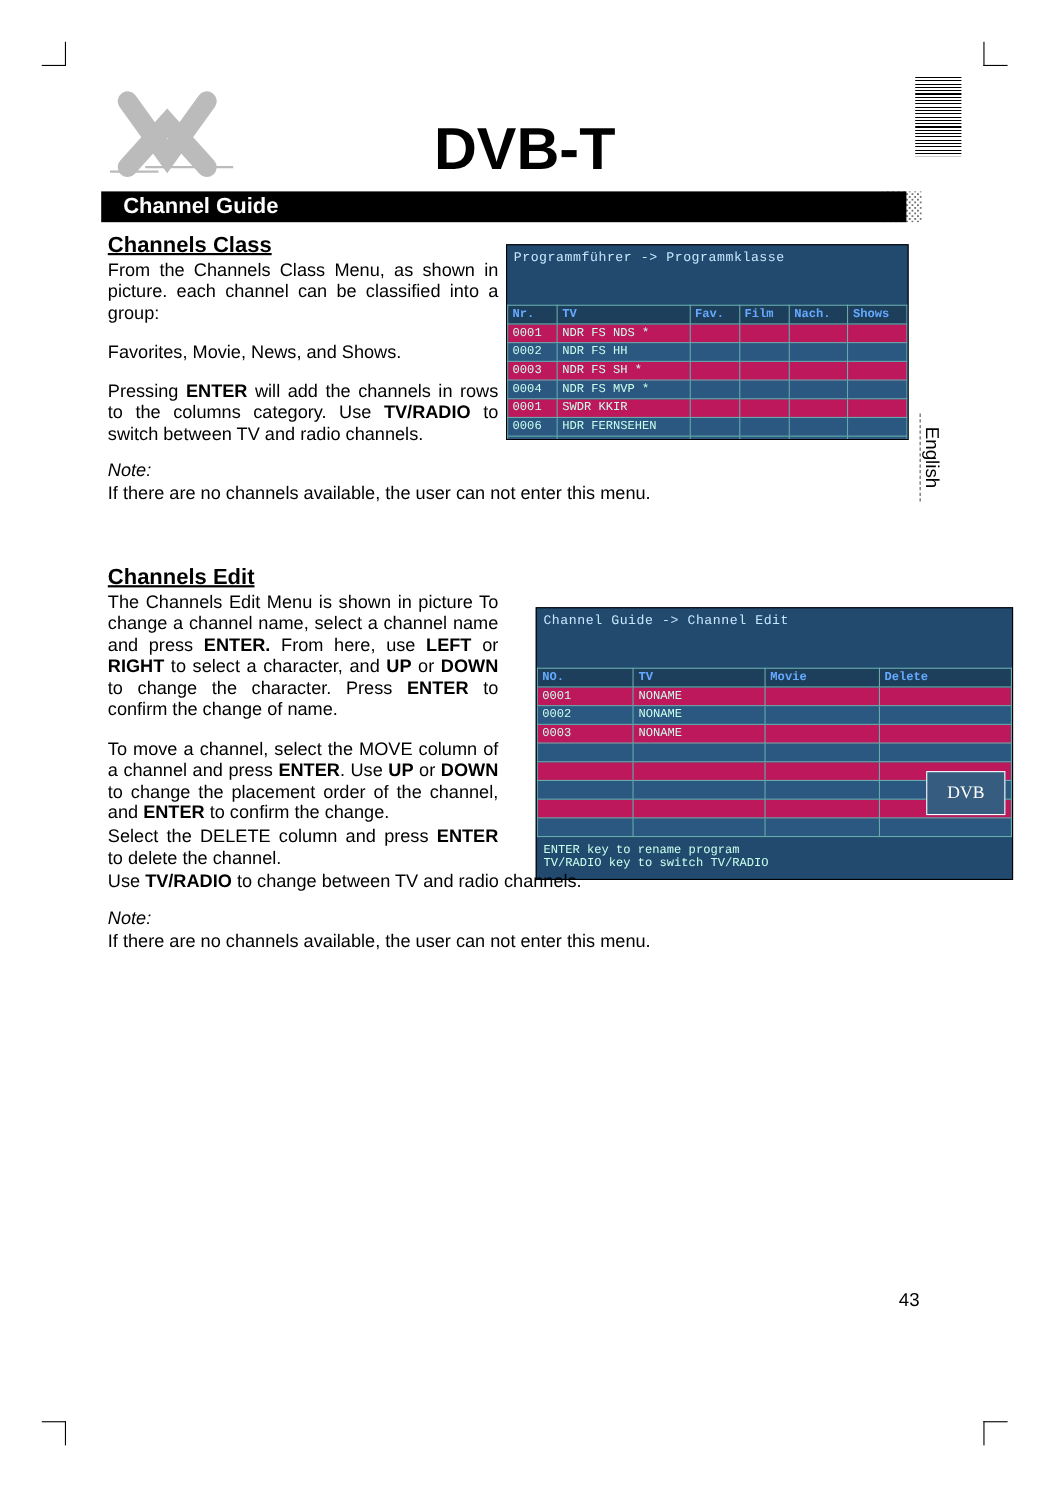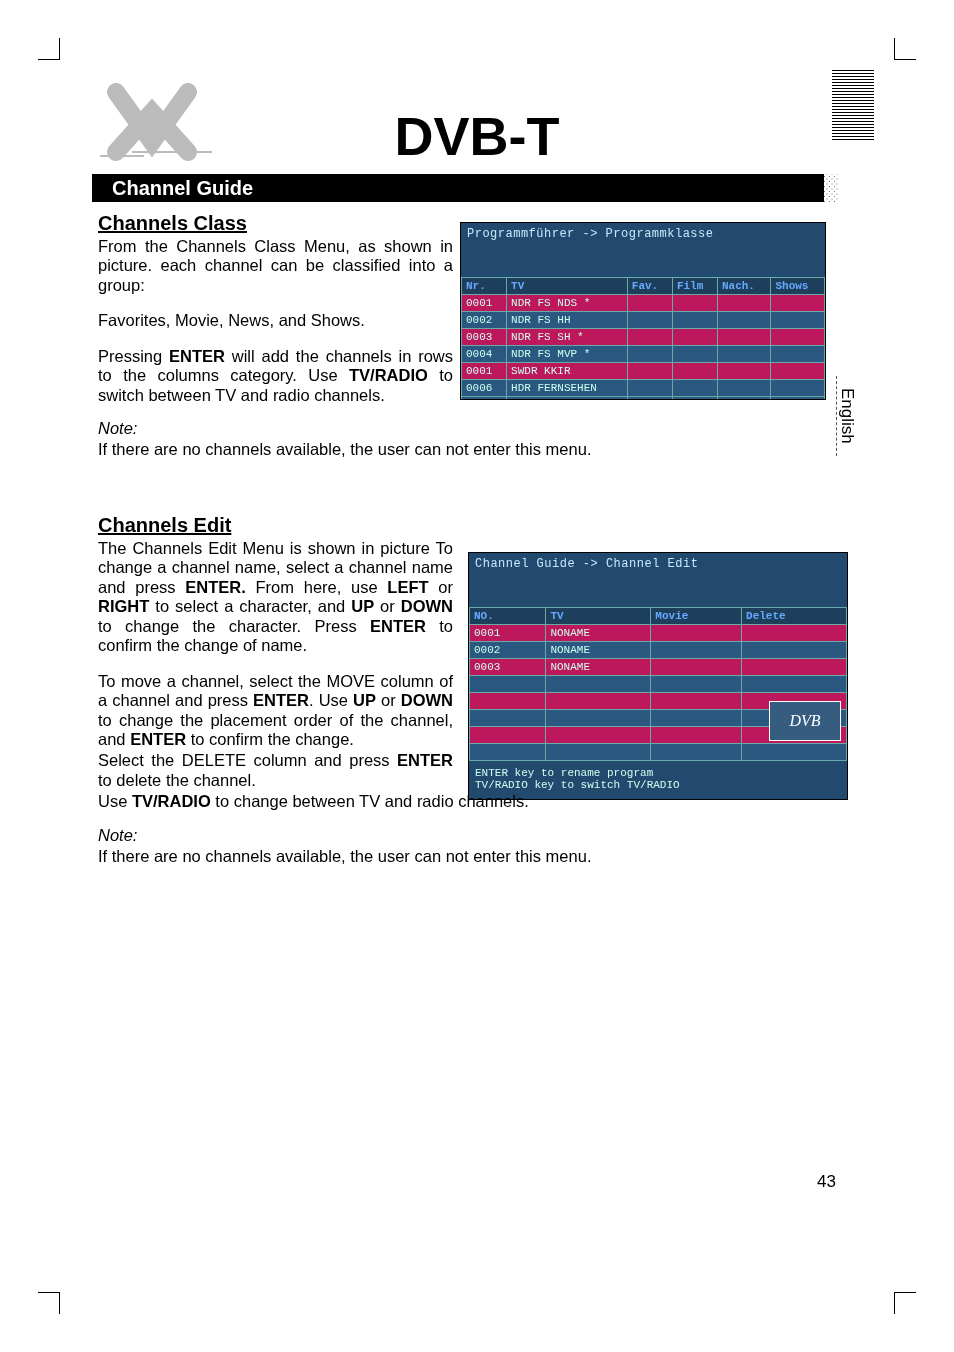--- a/index.html
+++ b/index.html
@@ -36,29 +36,29 @@
   .screenshot { position: absolute; background: #224a6e; border: 1px solid #000; color: #9ec; font-family: "Courier New", monospace; font-size: 12px; overflow: hidden; }
   .screenshot .ss-title { color: #c8e8ff; padding: 4px 6px; font-size: 12px; letter-spacing: .5px; }
   .screenshot table { width: 100%; border-collapse: collapse; font-size: 11px; margin-top: 32px; }
   .screenshot th, .screenshot td { border: 1px solid #6aa; padding: 2px 4px; color: #cfe; text-align: left; }
   .screenshot th { background: #1d3f5c; color: #6af; }
   .screenshot .footer { padding: 6px; font-size: 11px; color: #cfe; }
   .screenshot .row-dark td { background: #be185d; }
   .screenshot .row-light td { background: #2a5880; }
 
   #ss1 { top: 222px; left: 460px; width: 366px; height: 178px; }
-  #ss2 { top: 552px; left: 468px; width: 380px; height: 248px; }
+  #ss2 { top: 552px; left: 487px; width: 434px; height: 248px; }
 
   .side-tab { position: absolute; top: 376px; right: 98px; width: 20px; height: 80px; writing-mode: vertical-rl; font-size: 17px; display: flex; align-items: center; justify-content: center; border-left: 1px dashed #555; font-family: Arial, sans-serif; }
 
   .pagenum { position: absolute; bottom: 160px; right: 118px; font-size: 17px; }
 
   .bold { font-weight: bold; }
 
-  #ss2-img { position:absolute; right:6px; bottom:58px; width:72px; height:40px; border:1px solid #fff; background:#365d80; display:flex; align-items:center; justify-content:center; font-style:italic; color:#fff; font-size:16px; font-family: Georgia, serif; }
+  #ss2-img { position:absolute; right:6px; bottom:58px; width:72px; height:40px; border:1px solid #fff; background:#365d80; display:flex; align-items:center; justify-content:center; color:#fff; font-size:16px; font-family: Georgia, serif; }
 </style>
 </head>
 <body>
 
 <div class="page">
 
   <div class="crop-tl"></div>
   <div class="crop-tr"></div>
   <div class="crop-bl"></div>
   <div class="crop-br"></div>

